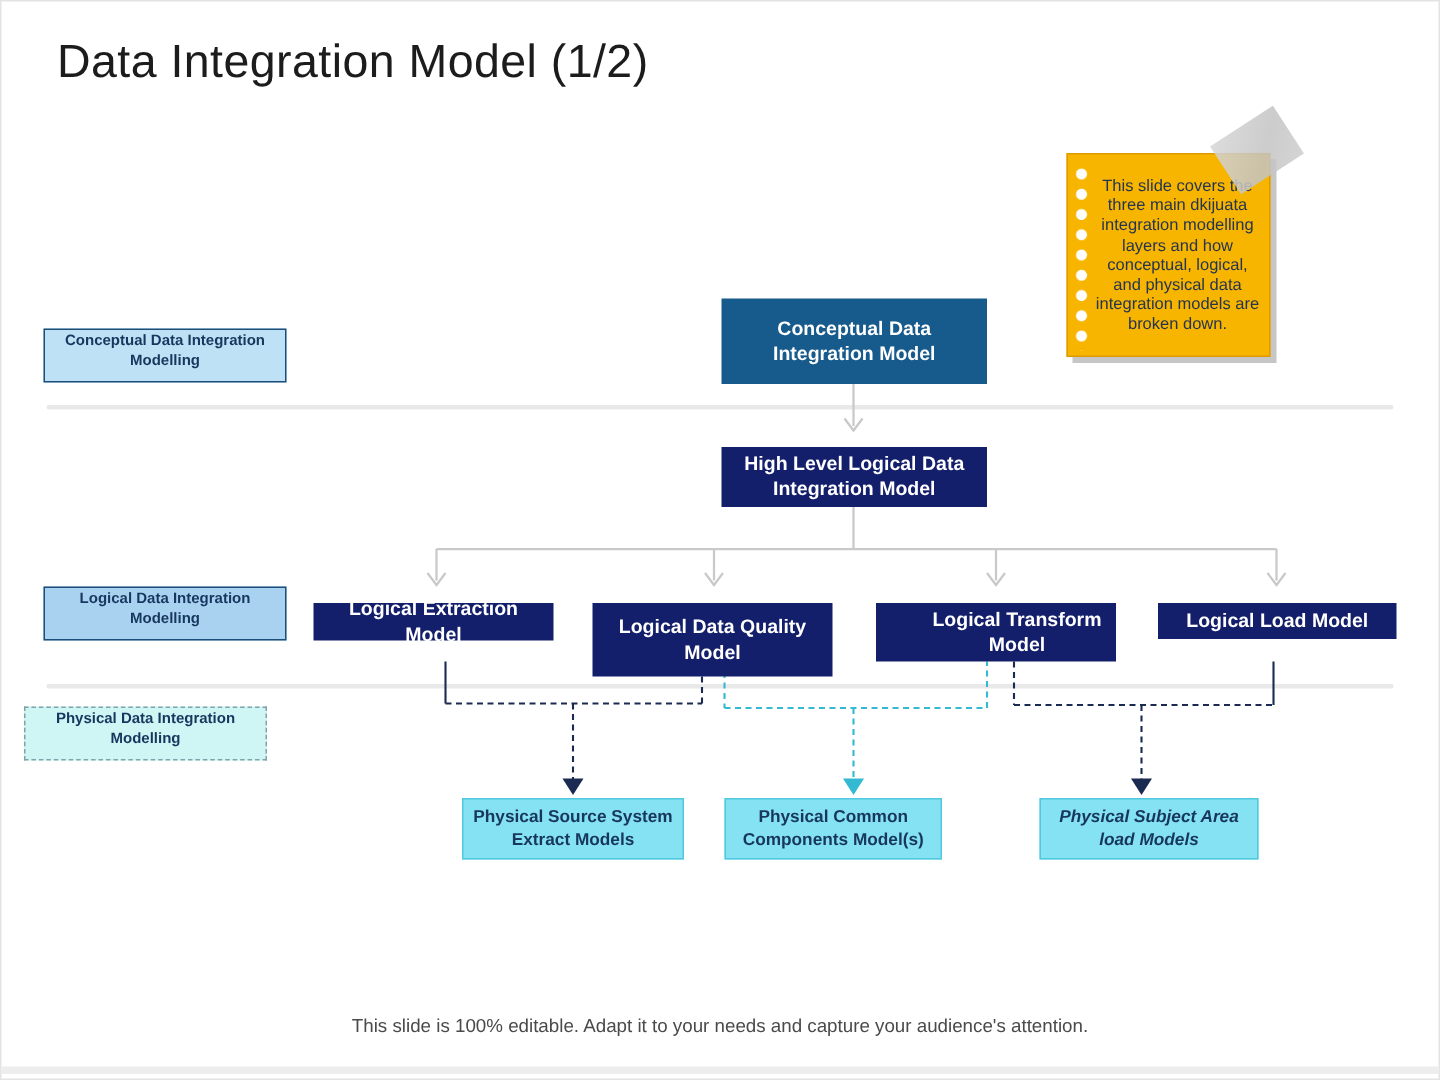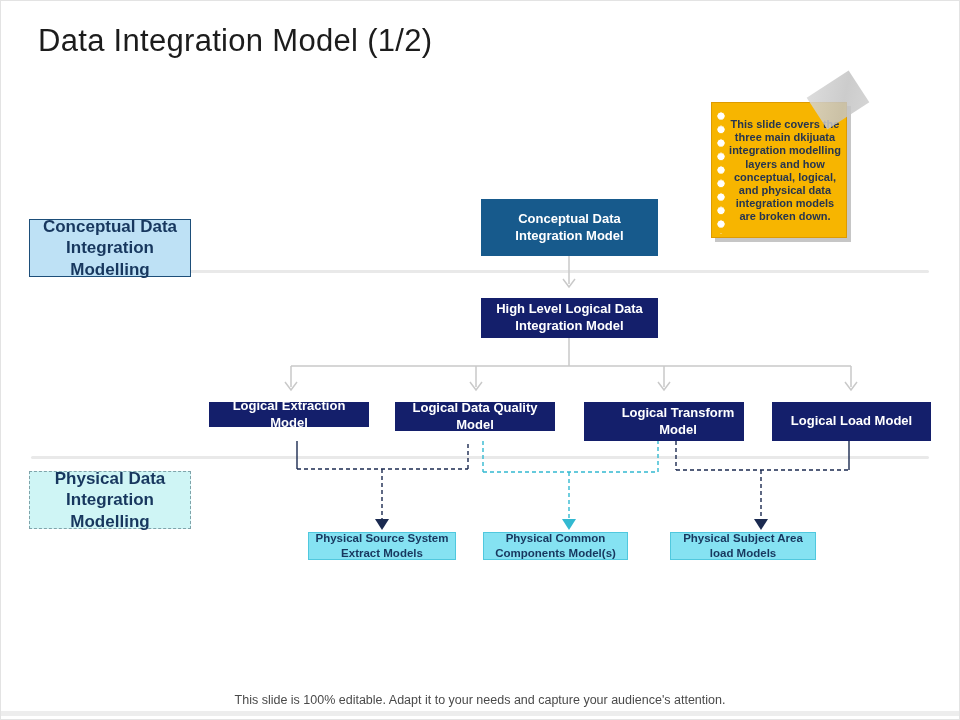--- a/index.html
+++ b/index.html
@@ -15,73 +15,73 @@
   .divider{
     position:absolute;left:30px;right:30px;height:3px;
     background:#e9e9e9;border-radius:2px;
   }
   .divider.d1{top:269px;}
   .divider.d2{top:455px;}
 
   .connector-layer{position:absolute;left:0;top:0;width:960px;height:720px;pointer-events:none;}
 
   .stage-label{
-    position:absolute;width:162px;height:58px;box-sizing:border-box;
-    display:flex;align-items:center;justify-content:center;text-align:center;
-    font-weight:bold;font-size:17px;line-height:1.25;color:#17375e;
+    position:absolute;width:162px;height:36px;box-sizing:border-box;
+    display:flex;align-items:flex-start;justify-content:center;text-align:center;
+    font-weight:bold;font-size:10px;line-height:1.25;color:#17375e;
     padding:2px 6px;
   }
   .stage-conceptual{left:28px;top:218px;background:var(--label-blue-light,#bee1f5);border:1.5px solid #1d4e79;}
   .stage-logical{left:28px;top:390px;background:var(--label-blue,#a9d2f0);border:1.5px solid #1d4e79;}
-  .stage-physical{left:28px;top:470px;background:var(--label-cyan,#cff5f5);border:1.5px dashed #7fa3aa;}
+  .stage-physical{left:15px;top:470px;background:var(--label-cyan,#cff5f5);border:1.5px dashed #7fa3aa;}
 
   .flow-box{
     position:absolute;box-sizing:border-box;
     display:flex;align-items:center;justify-content:center;text-align:center;
     color:#ffffff;font-weight:bold;font-size:13px;line-height:1.3;padding:2px 8px;
   }
   .box-conceptual{left:480px;top:198px;width:177px;height:57px;background:var(--conceptual-box,#175a8c);}
   .box-highlevel{left:480px;top:297px;width:177px;height:40px;background:var(--navy-box,#141f6b);}
   .box-l1{left:208px;top:401px;width:160px;height:25px;background:var(--navy-box,#141f6b);}
-  .box-l2{left:394px;top:401px;width:160px;height:29px;background:var(--navy-box,#141f6b);}
+  .box-l2{left:394px;top:401px;width:160px;height:49px;background:var(--navy-box,#141f6b);}
   .box-l3{left:583px;top:401px;width:160px;height:39px;background:var(--navy-box,#141f6b);padding-left:36px;}
-  .box-l4{left:771px;top:401px;width:159px;height:39px;background:var(--navy-box,#141f6b);}
+  .box-l4{left:771px;top:401px;width:159px;height:24px;background:var(--navy-box,#141f6b);}
 
   .phys-box{
-    position:absolute;box-sizing:border-box;top:531px;height:28px;
+    position:absolute;box-sizing:border-box;top:531px;height:41px;
     display:flex;align-items:center;justify-content:center;text-align:center;
     background:var(--physical-box,#85e2f2);border:1px solid #50c8de;
     color:#17375e;font-weight:bold;font-size:11.5px;line-height:1.3;padding:2px 5px;
   }
   .box-p1{left:307px;width:148px;}
   .box-p2{left:482px;width:145px;}
-  .box-p3{left:669px;width:146px;}
+  .box-p3{left:692px;width:146px;font-style:italic;}
 
   .sticky-note{
     position:absolute;left:710px;top:101px;width:136px;height:136px;box-sizing:border-box;
     background:var(--note-fill,#f7b500);border:1px solid #de9b00;
     box-shadow:4px 4px 0 #c6c6c6;
   }
   .sticky-holes{
     position:absolute;left:3px;top:7px;width:13px;height:124px;
     background-image:radial-gradient(circle at 6px 6px,#ffffff 3.4px,rgba(255,255,255,0) 3.9px);
     background-size:13px 13.5px;background-repeat:repeat-y;
   }
   .sticky-text{
     position:absolute;left:17px;right:5px;top:15px;margin:0;
-    text-align:center;font-size:11px;font-weight:bold;line-height:1.2;color:#26354f;
+    text-align:center;font-size:11px;font-weight:normal;line-height:1.2;color:#26354f;
   }
   .sticky-tape{
     position:absolute;left:812px;top:80px;width:50px;height:38px;
     background:linear-gradient(135deg,#d6d6d6 0%,#c3c3c3 60%,#cdcdcd 100%);
     opacity:.85;transform:rotate(-33deg);
   }
 
   .footer{
-    position:absolute;left:0;right:0;bottom:12px;margin:0;
+    position:absolute;left:0;right:0;bottom:12px;margin:16px;
     text-align:center;font-size:12.5px;color:#4a4a4a;
   }
   .bottom-strip{position:absolute;left:0;right:0;bottom:3px;height:5px;background:#ededed;}
 </style>
 </head>
 <body>
 
 <div class="slide">
 
   <h1 class="title">Data Integration Model (1/2)</h1>
@@ -123,20 +123,23 @@
       <line x1="675" y1="469" x2="848" y2="469" stroke-dasharray="4 3"></line>
       <line x1="848" y1="440" x2="848" y2="469"></line>
       <line x1="760" y1="469" x2="760" y2="519" stroke-dasharray="4 3"></line>
       <polygon points="753,518 767,518 760,529" fill="#1B2A50" stroke="none"></polygon>
     </g>
   </svg>
 
   <div class="stage-label stage-conceptual">
     <span>Conceptual Data Integration Modelling</span>
   </div>
+  <div class="stage-label stage-logical">
+    <span>Logical Data Integration Modelling</span>
+  </div>
   <div class="stage-label stage-physical">
     <span>Physical Data Integration Modelling</span>
   </div>
 
   <div class="flow-box box-conceptual">
     <span>Conceptual Data Integration Model</span>
   </div>
   <div class="flow-box box-highlevel">
     <span>High Level Logical Data Integration Model</span>
   </div>

